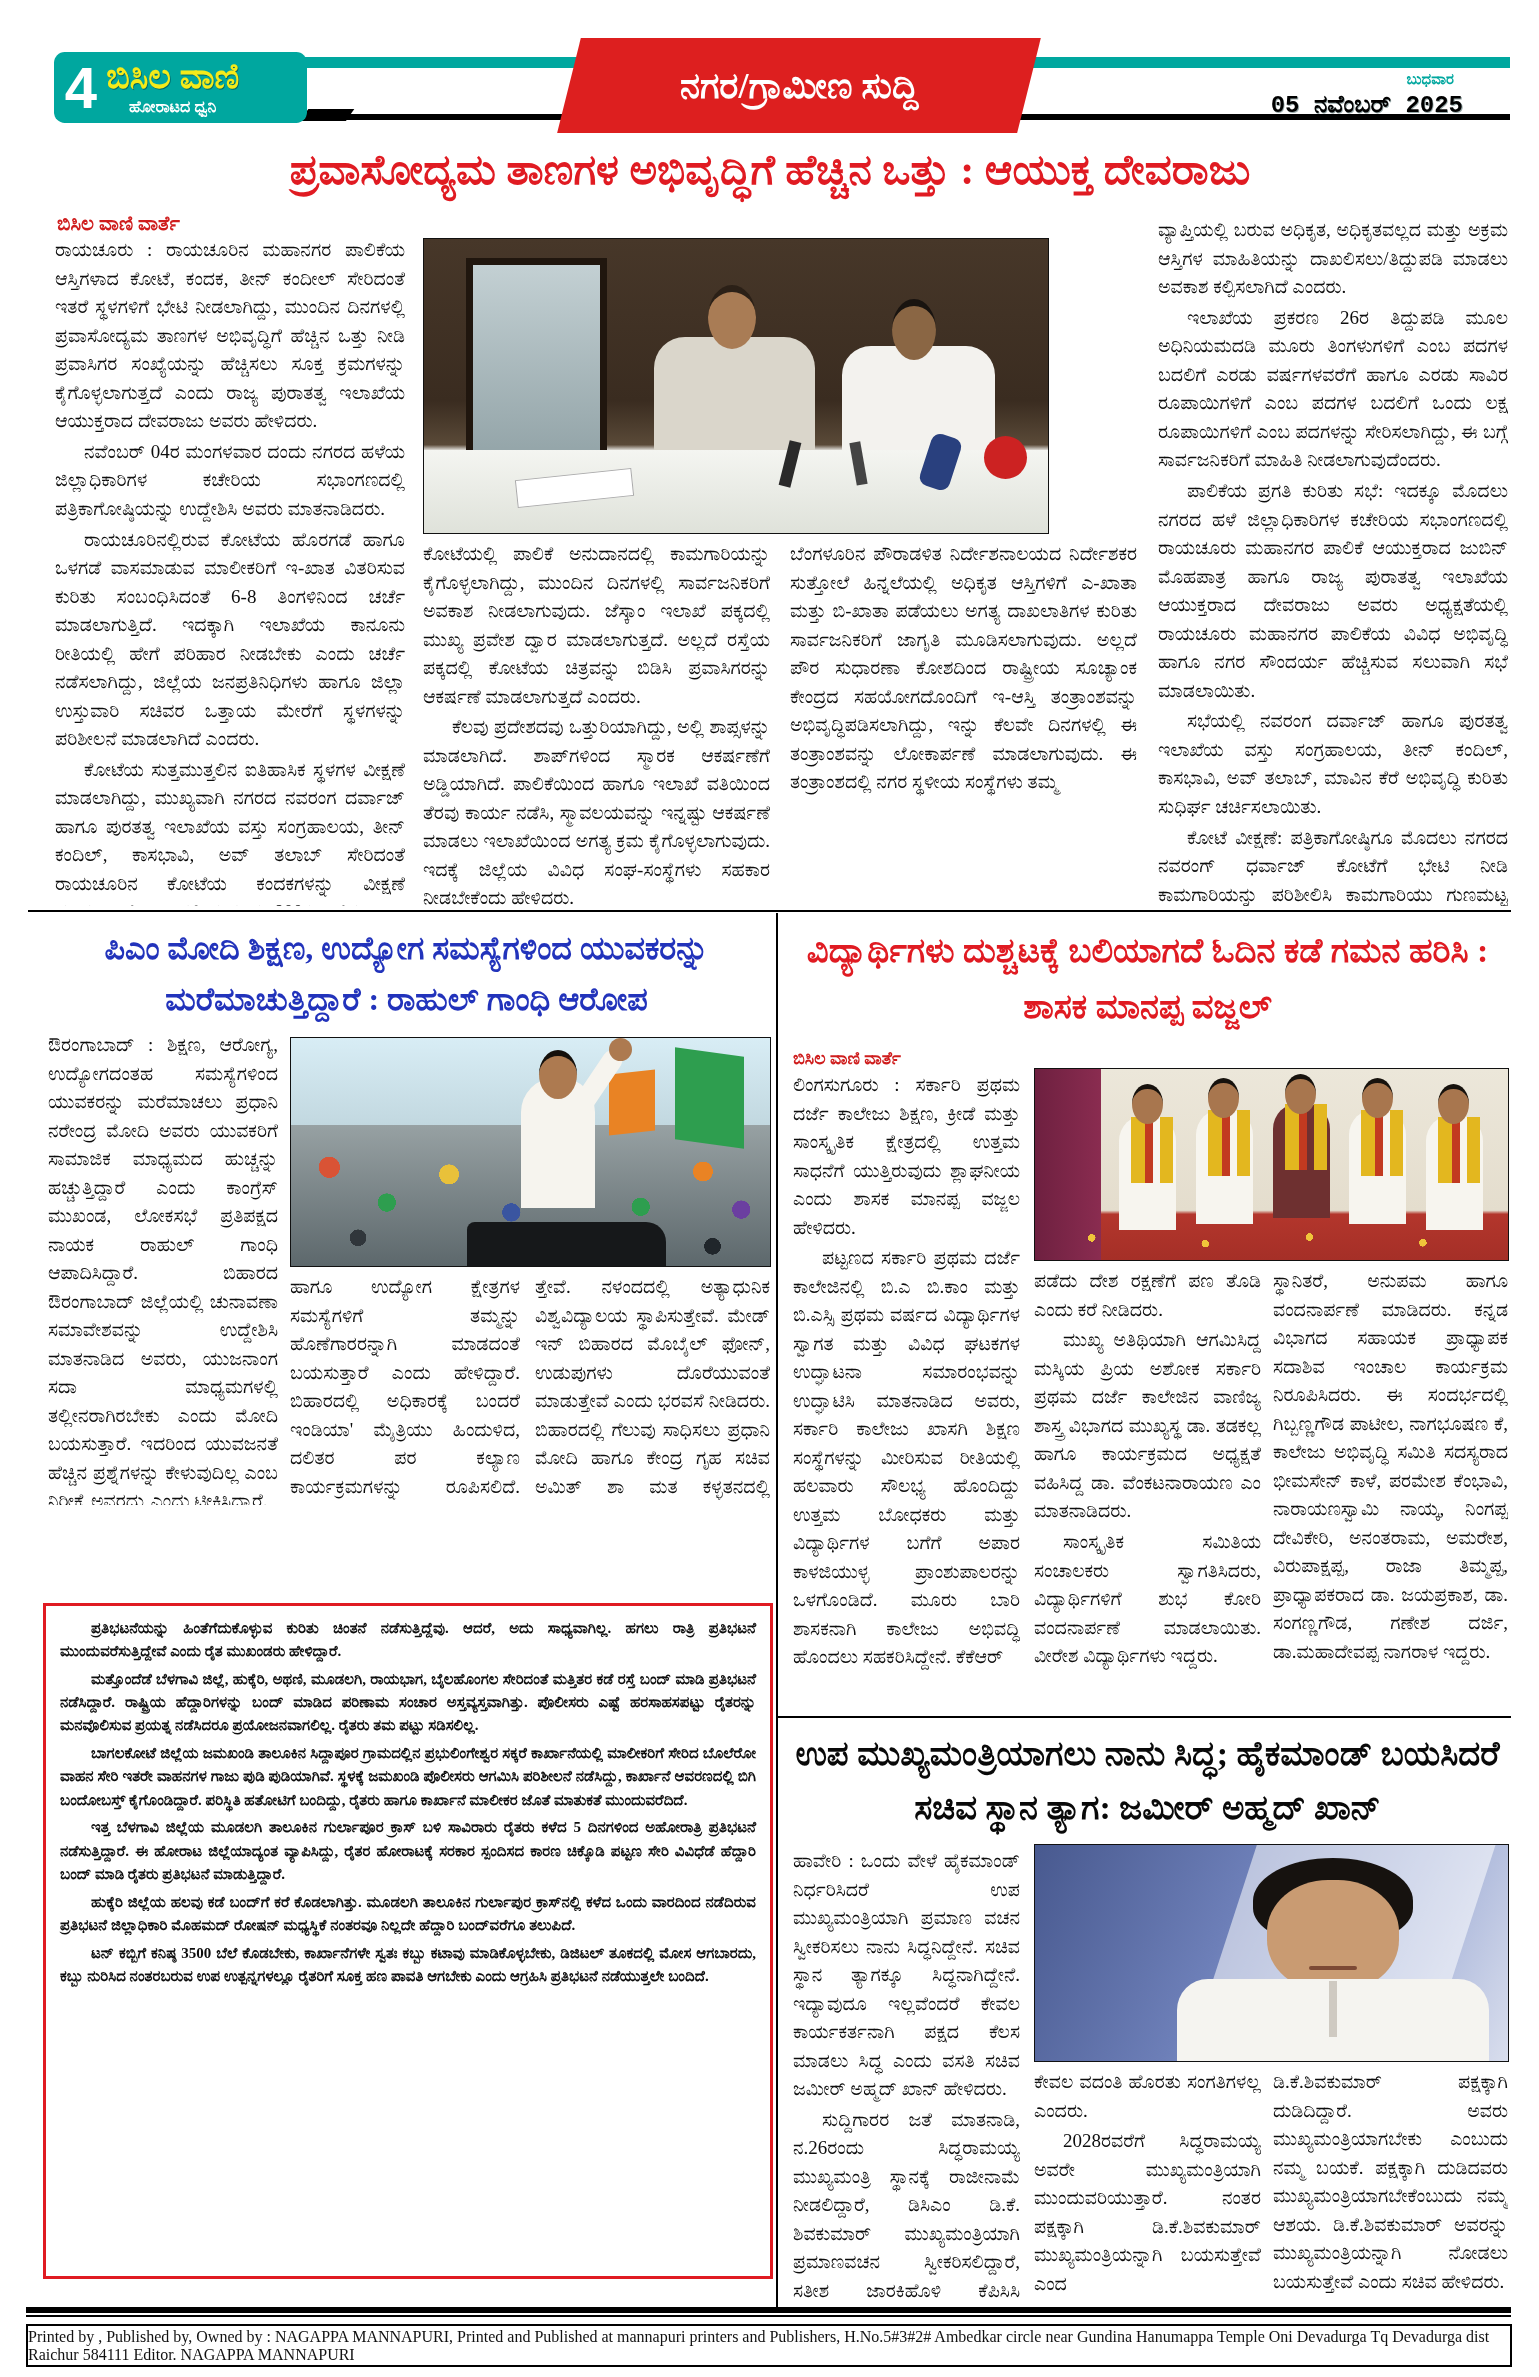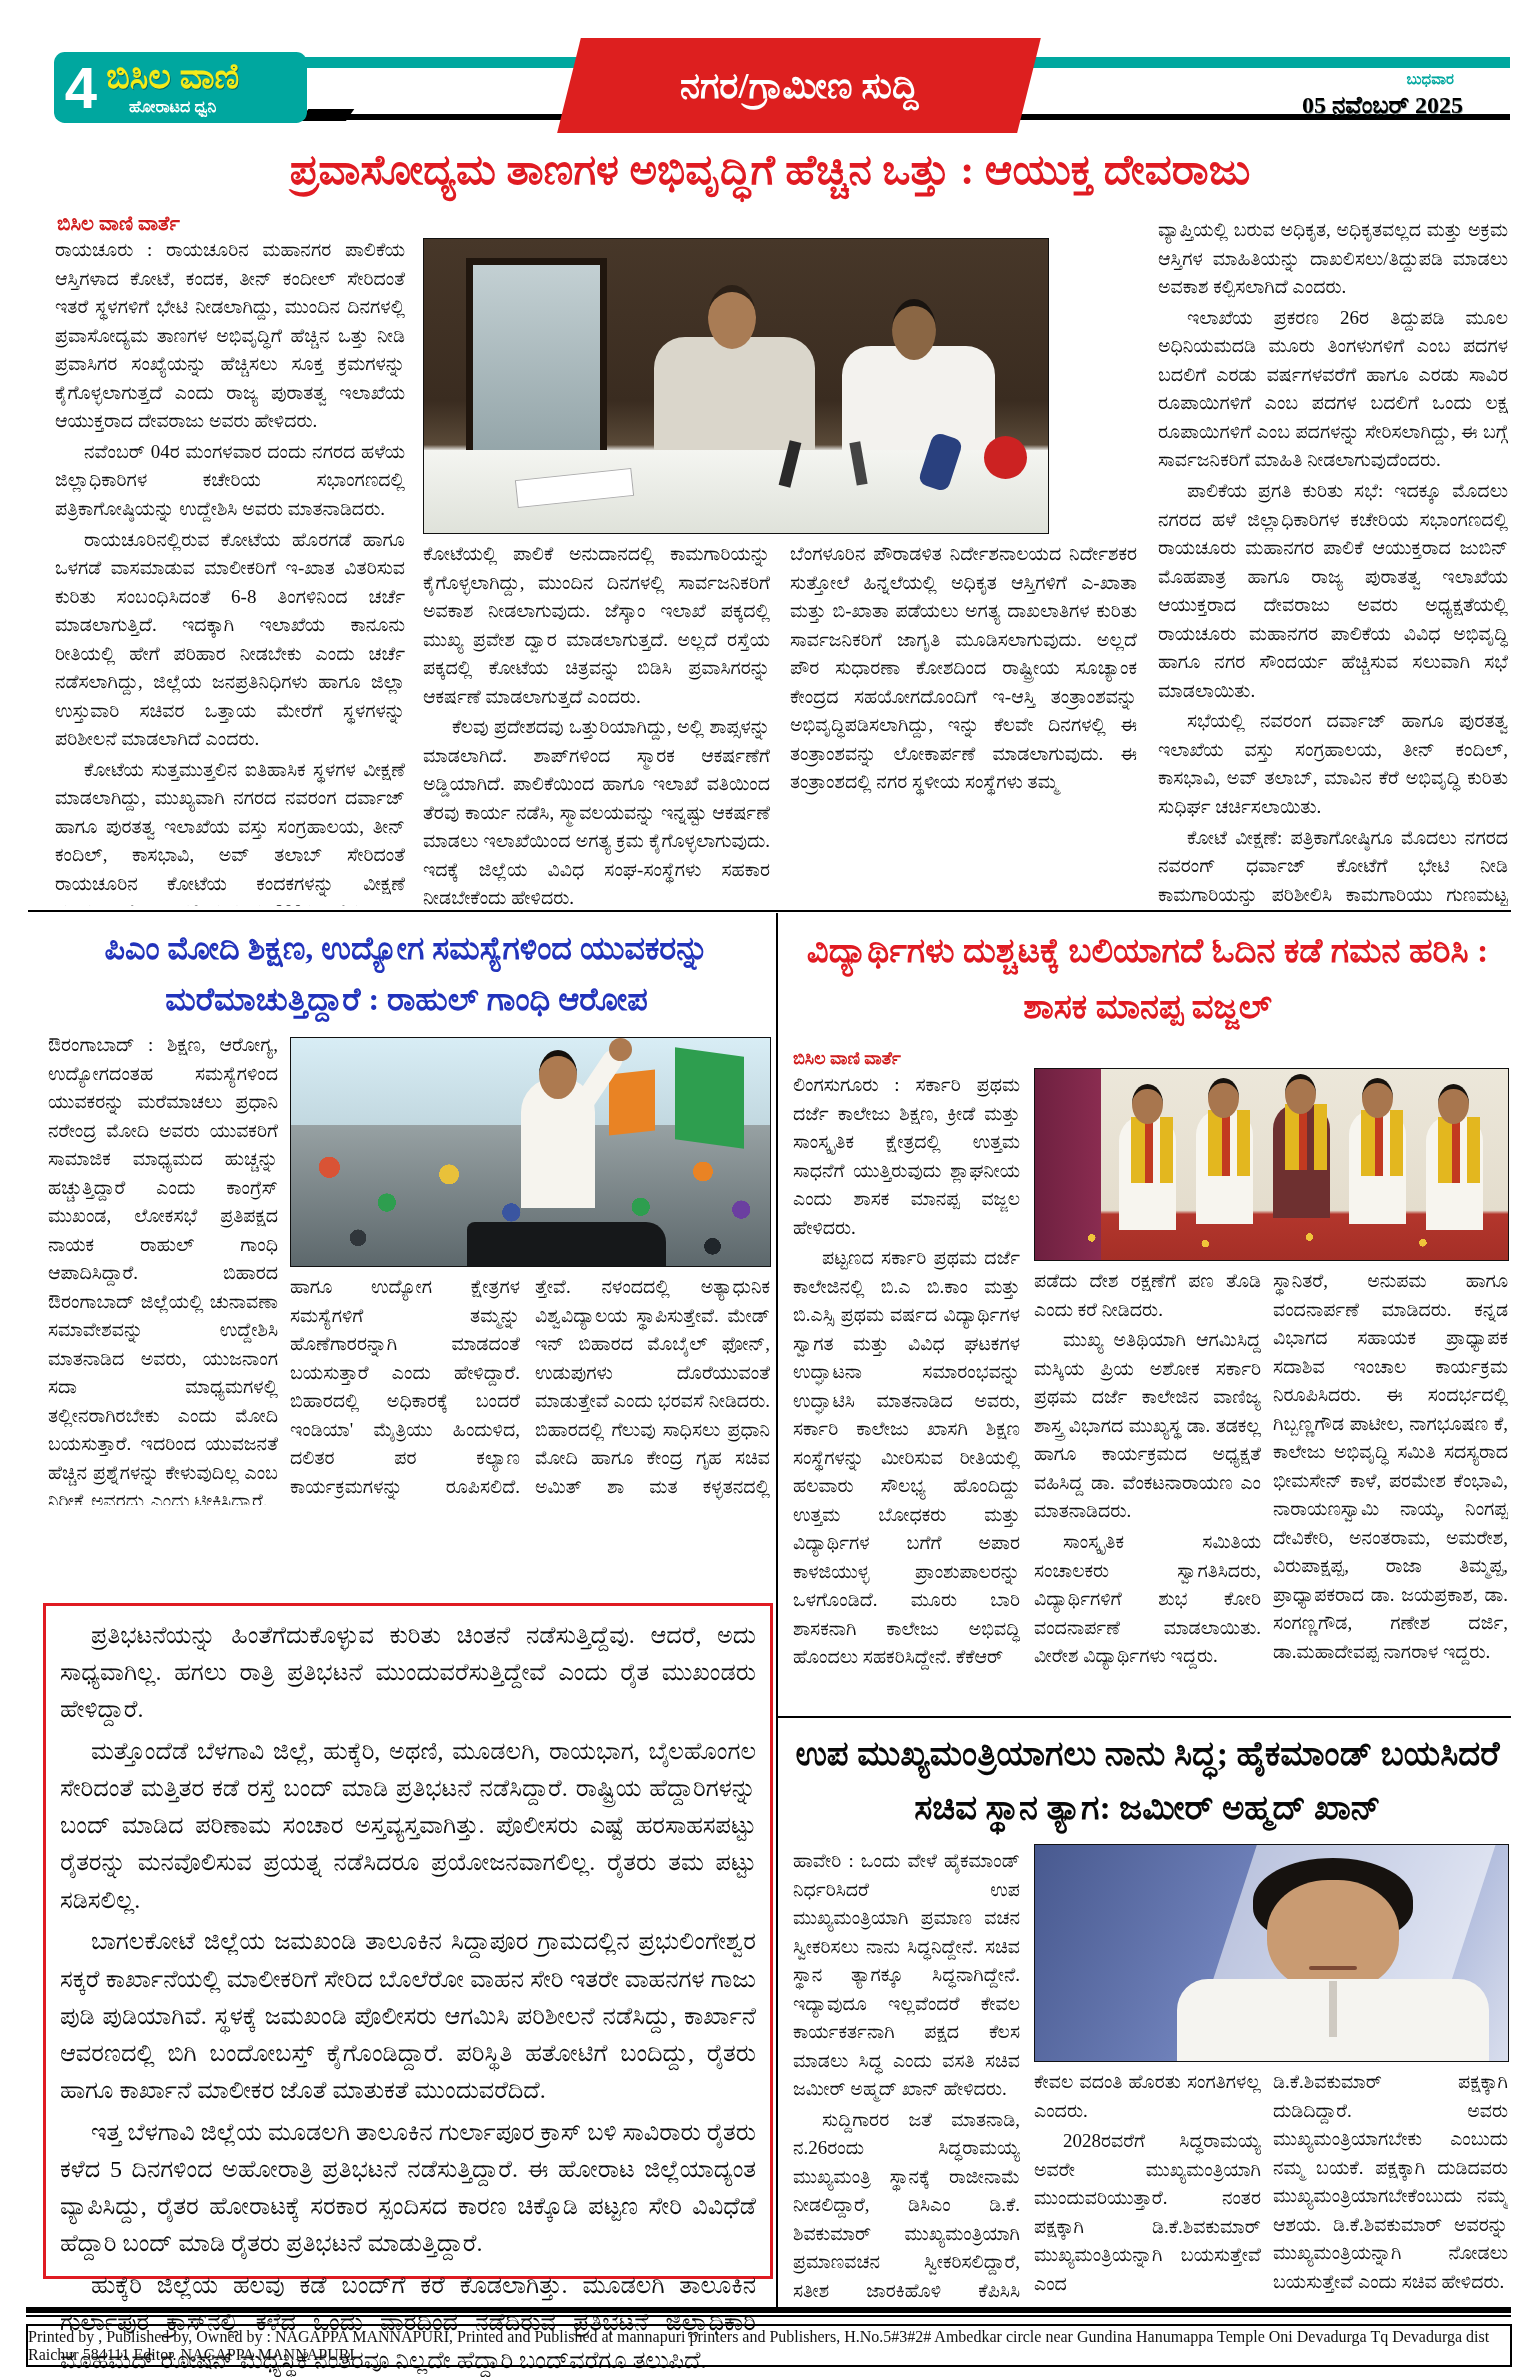--- a/index.html
+++ b/index.html
@@ -19,36 +19,36 @@
   .tagline{font-size:16px;font-weight:bold;color:#ffffff;margin-top:1.5px;}
   .teal-band{left:304px;top:57px;width:1206px;height:10.7px;background:#00a79f;}
   .black-band{left:330px;top:114px;width:1180px;height:6.1px;background:#000;}
   .black-joint{left:304px;top:109px;width:46px;height:12.3px;background:#000;transform:skewX(-35deg);}
   .section-flag{
     left:569px;top:38px;width:460px;height:95px;background:#dd1f1f;transform:skewX(-14deg);
     display:flex;align-items:center;justify-content:center;z-index:5;
   }
   .section-flag span{transform:skewX(14deg);color:#fff;font-size:36px;font-weight:bold;}
   .weekday{right:86px;top:71px;color:#00a79f;font-size:15px;font-weight:bold;text-align:right;}
-  .issue-date{right:77px;top:92px;color:#000;font-size:24px;font-weight:bold;text-align:right;text-shadow:0.8px 0.8px 0 #9aa;}
+  .issue-date{right:77px;top:92px;color:#000;font-size:24px;font-weight:bold;text-align:right;text-shadow:0.8px 0.8px 0 #9aa;font-family:Liberation Mono, monospace;}
   
   .lead-headline{
     left:29px;top:140px;width:1482px;text-align:center;font-size:42px;font-weight:bold;
     color:#e01b22;line-height:1.45;white-space:nowrap;margin:0;
   }
   .h-blue{color:#2233bb;}
   .h-red{color:#e01b22;}
   .h-black{color:#090909;}
   .sub-headline{font-weight:bold;text-align:center;margin:0;}
   .byline{color:#cf1d1d;font-weight:bold;font-size:20px;}
   
   .col{font-size:19px;line-height:1.5;text-align:justify;overflow:hidden;}
   .col p{margin:0 0 2.3px 0;text-indent:29px;}
   .col p:first-child{text-indent:0;}
-  .fp-paras p{margin:0 0 4.6px 0;text-indent:31px;text-align:justify;font-size:24px;line-height:1.55;}
+  .fp-paras p{margin:0 0 4.6px 0;text-indent:31px;text-align:justify;font-size:15px;line-height:1.55;font-weight:bold;}
   
   .hrule{background:#000;height:2.3px;}
   .vrule{background:#000;width:2.3px;}
   
   .photo{overflow:hidden;border:1.5px solid #111;box-sizing:border-box;}
   
   .ph1{background:linear-gradient(180deg,#473729 0%,#3a2c20 55%,#5a4a38 70%,#efeeea 72%);}
   .ph1-window{position:absolute;left:42px;top:19px;width:127px;height:192px;background:linear-gradient(180deg,#c3d0d3,#93a4a8);border:7px solid #20160e;}
   .ph1-man1-head{position:absolute;left:284px;top:46px;width:48px;height:57px;border-radius:50%;background:#a97c55;border-top:7.7px solid #2b2017;}
   .ph1-man1-body{position:absolute;left:230px;top:98px;width:161px;height:115px;border-radius:31px 31px 0 0;background:#dad6cb;}

